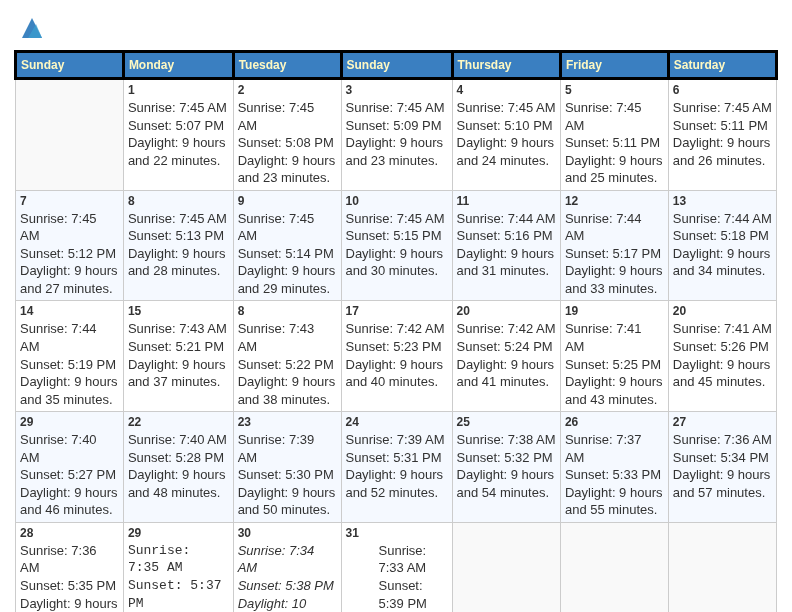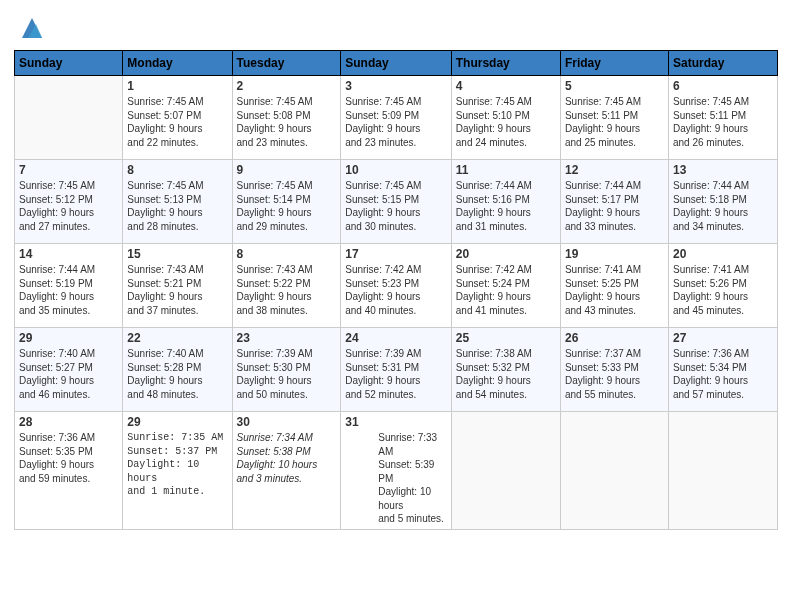--- a/index.html
+++ b/index.html
@@ -57,26 +57,26 @@
       font-size: 14px;
       color: #555;
     }
     .calendar-table {
       width: 100%;
       border-collapse: collapse;
       font-size: 10px;
     }
     .calendar-table thead tr th {
       background-color: #3a7fc1;
-      color: #000000;
+      color: #fef9c3;
       font-size: 12px;
       font-weight: bold;
       padding: 5px 4px;
       text-align: left;
-      border: 1px solid #000000;
+      border: 3px solid #000000;
     }
     .calendar-table tbody tr td {
       border: 1px solid #ccc;
       vertical-align: top;
       padding: 3px 4px;
       width: 113px;
       min-height: 80px;
       height: 84px;
       background: #fff;
     }
@@ -86,21 +86,21 @@
     .day-number {
       font-size: 12px;
       font-weight: bold;
       color: #333;
       display: block;
       margin-bottom: 2px;
     }
     .day-info {
       color: #333;
       line-height: 1.35;
-      font-size: 10px;
+      font-size: 13px;
     }
     .empty-cell {
       background: #f9f9f9 !important;
     }
   </style>
 </head>
 <body>
 
 <div class="page">
   <div class="header">

